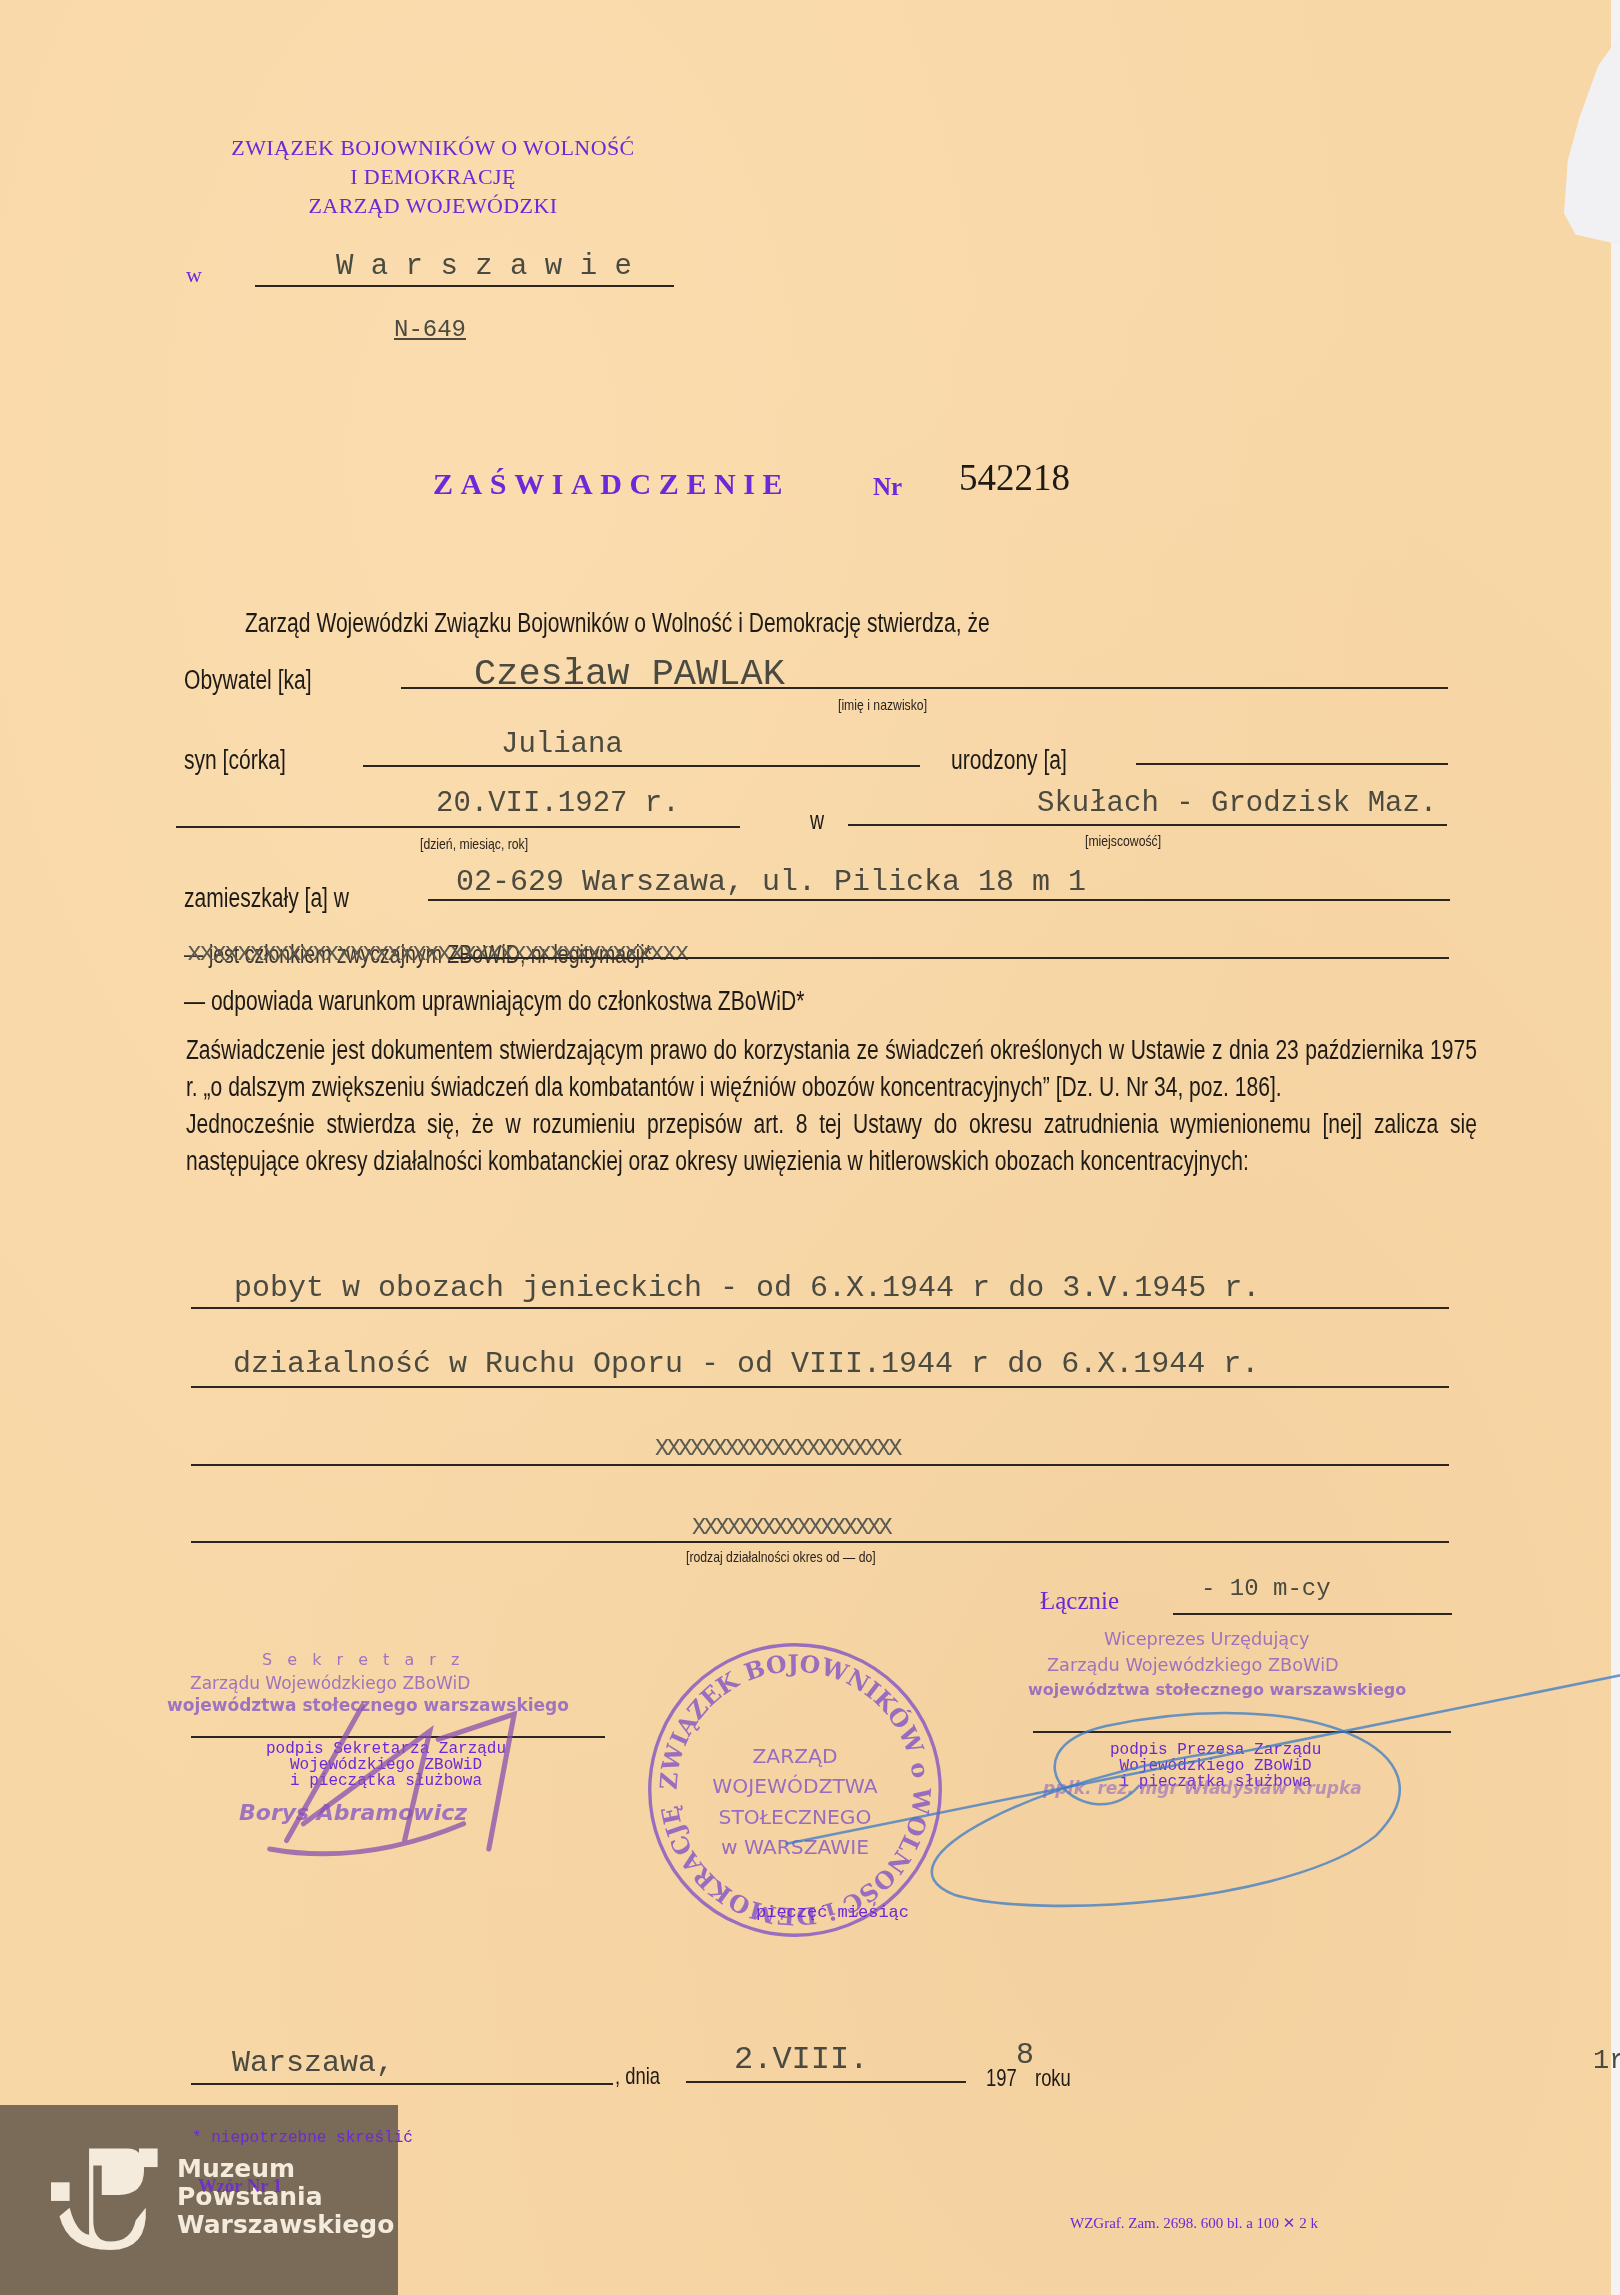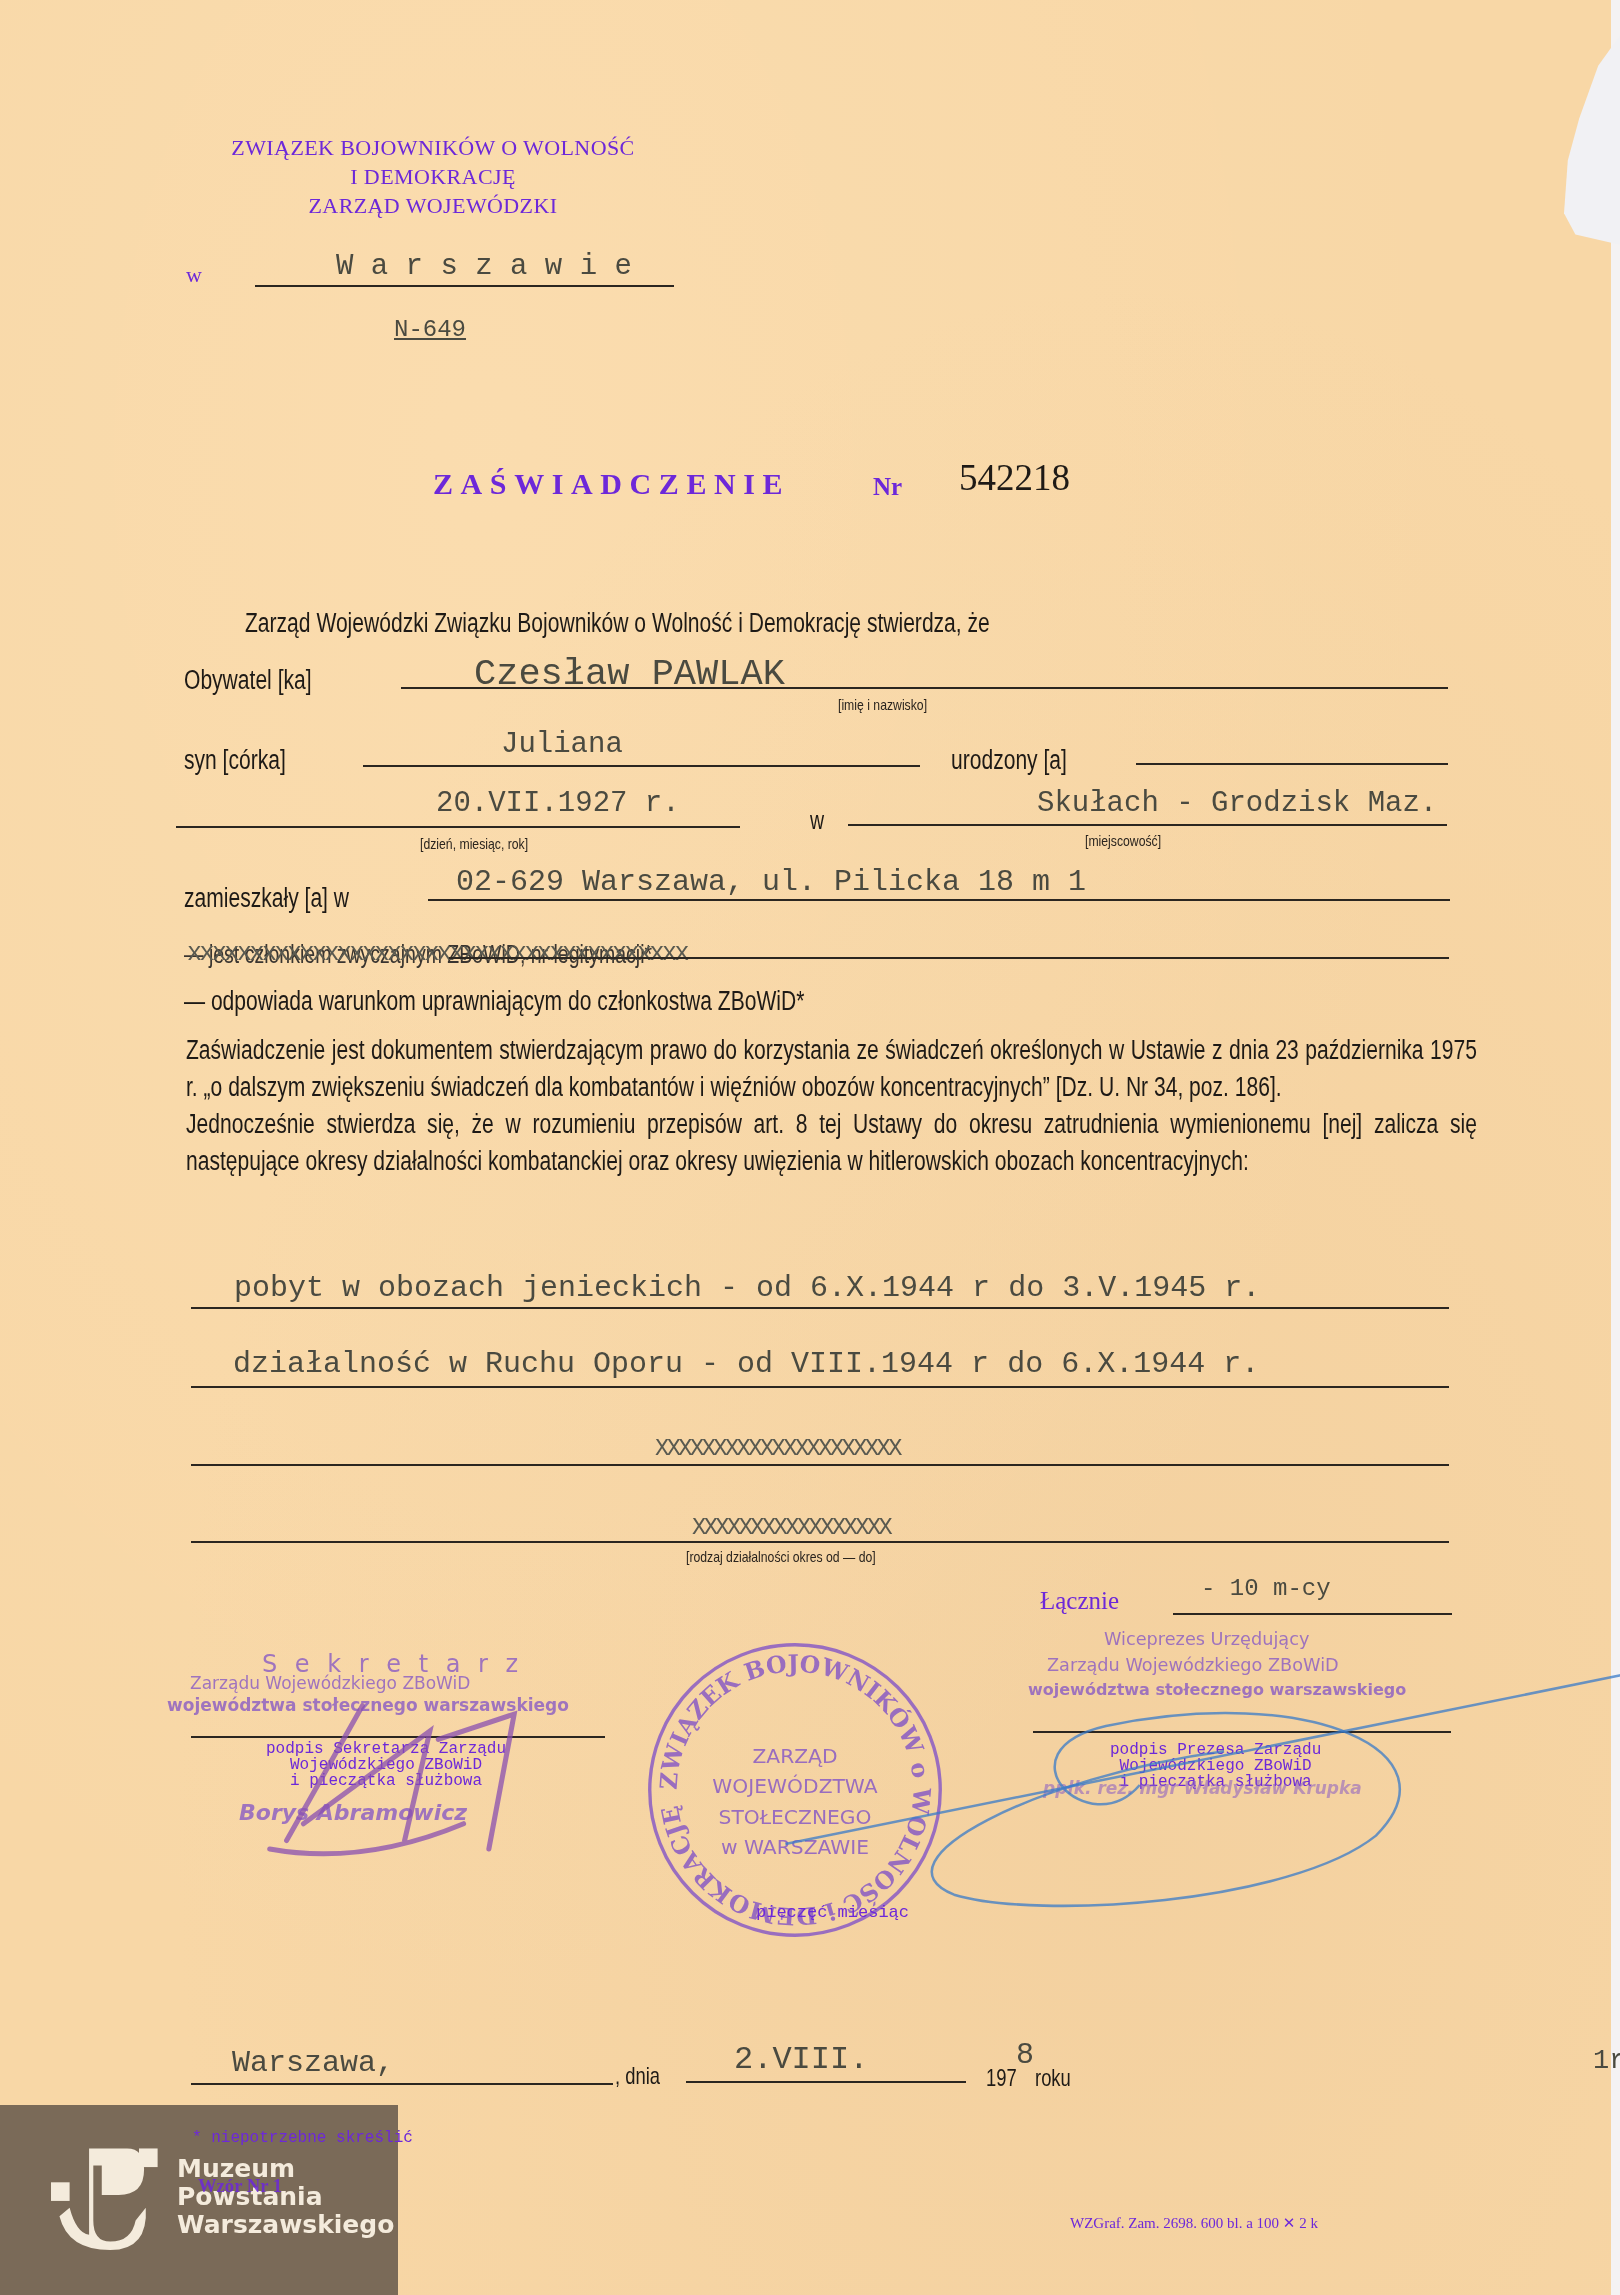--- a/index.html
+++ b/index.html
@@ -101,21 +101,21 @@
 <div class="abs xxx" style="left:655px;top:1435px;font-size:23.6px;">XXXXXXXXXXXXXXXXXXXXX</div>
 <div class="line" style="left:191px;top:1464px;width:1258px;"></div>
 <div class="abs xxx" style="left:692px;top:1514px;font-size:23.6px;">XXXXXXXXXXXXXXXXX</div>
 <div class="line" style="left:191px;top:1541px;width:1258px;"></div>
 <div class="abs small-label" style="left:686px;top:1549px;">[rodzaj działalności okres od — do]</div>
 
 <div class="abs print" style="left:1040px;top:1587px;font-size:25px;">Łącznie</div>
 <div class="line" style="left:1173px;top:1613px;width:279px;"></div>
 <div class="abs type" style="left:1201px;top:1575px;font-size:24px;">-   10 m-cy</div>
 
-<div class="abs stamp" style="left:262px;top:1650px;font-size:24px;letter-spacing:5px;">S e k r e t a r z</div>
+<div class="abs stamp" style="left:262px;top:1650px;font-size:16px;letter-spacing:5px;">S e k r e t a r z</div>
 <div class="abs stamp" style="left:190px;top:1673px;font-size:17px;">Zarządu Wojewódzkiego ZBoWiD</div>
 <div class="abs stamp" style="left:167px;top:1695px;font-size:17px;font-weight:bold;">województwa stołecznego warszawskiego</div>
 <div class="line" style="left:191px;top:1736px;width:414px;height:1.7px;"></div>
 <div class="abs print" style="left:266px;top:1741px;font-size:16px;line-height:16px;text-align:center;font-family:'Liberation Mono',monospace;">
   <div>podpis Sekretarza Zarządu</div>
   <div>Wojewódzkiego ZBoWiD</div>
   <div>i pieczątka służbowa</div>
 </div>
 <div class="abs stamp" style="left:239px;top:1800px;font-size:22px;font-weight:bold;font-style:italic;">Borys Abramowicz</div>
 <svg class="abs" style="left:236px;top:1655px;" width="295" height="211" viewBox="0 0 350 250">

